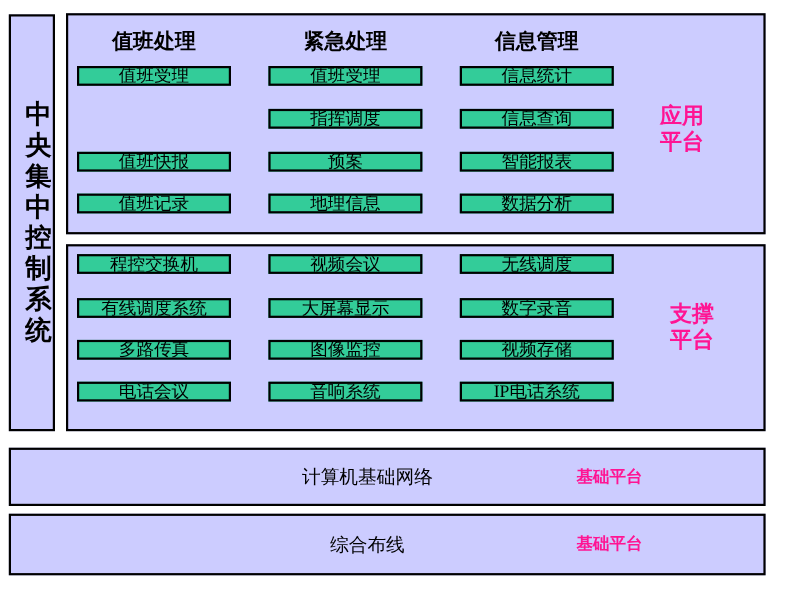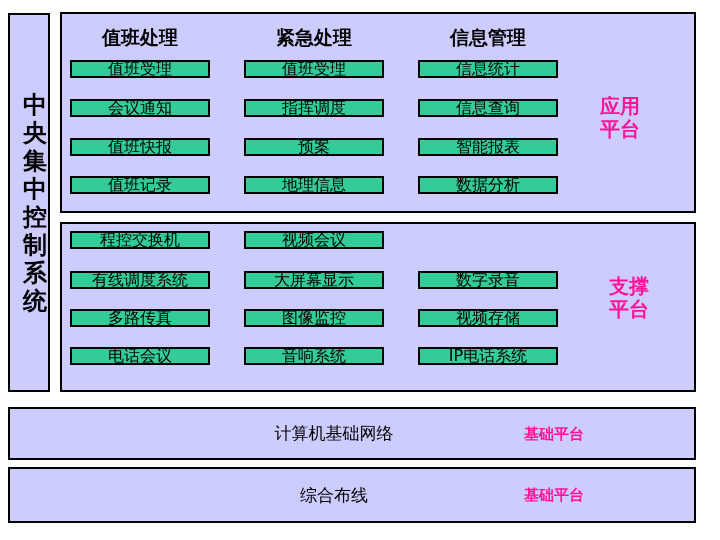--- a/index.html
+++ b/index.html
@@ -7,20 +7,21 @@
   body {
     width: 720px; height: 540px; position: relative;
     font-family: "DejaVu Sans", sans-serif;
     color: #000;
   }
   .canvas { position: absolute; left: 0; top: 0; width: 720px; height: 540px; background: var(--background, #fff); }
   .panel {
     position: absolute;
     background: var(--lavender, #ccccff);
     border: 2px solid var(--border, #000);
+    font-family: Liberation Serif, serif;
   }
   .left-bar {
     left: 8px; top: 13px; width: 42px; height: 379px;
     display: flex; align-items: center; justify-content: flex-end;
   }
   .vtext {
     width: 26px; font-size: 24px; font-weight: bold; line-height: 28px;
     text-align: center; word-break: break-all;
   }
   .top-box  { left: 60px; top: 12px;  width: 636px; height: 201px; }
@@ -61,21 +62,20 @@
   <div class="panel left-bar">
     <div class="vtext">中央集中控制系统</div>
   </div>
 
   <div class="panel top-box">
     <div class="col-header" style="left:8px; top:11px">值班处理</div>
     <div class="col-header" style="left:182px; top:11px">紧急处理</div>
     <div class="col-header" style="left:356px; top:11px">信息管理</div>
 
     <div class="btn" style="left:8px; top:46px">值班受理</div>
-    <div class="btn" style="left:8px; top:85px">会议通知</div>
     <div class="btn" style="left:8px; top:124px">值班快报</div>
     <div class="btn" style="left:8px; top:162px">值班记录</div>
 
     <div class="btn" style="left:182px; top:46px">值班受理</div>
     <div class="btn" style="left:182px; top:85px">指挥调度</div>
     <div class="btn" style="left:182px; top:124px">预案</div>
     <div class="btn" style="left:182px; top:162px">地理信息</div>
 
     <div class="btn" style="left:356px; top:46px">信息统计</div>
     <div class="btn" style="left:356px; top:85px">信息查询</div>
@@ -89,20 +89,21 @@
     <div class="btn" style="left:8px; top:7px">程控交换机</div>
     <div class="btn" style="left:8px; top:47px">有线调度系统</div>
     <div class="btn" style="left:8px; top:85px">多路传真</div>
     <div class="btn" style="left:8px; top:123px">电话会议</div>
 
     <div class="btn" style="left:182px; top:7px">视频会议</div>
     <div class="btn" style="left:182px; top:47px">大屏幕显示</div>
     <div class="btn" style="left:182px; top:85px">图像监控</div>
     <div class="btn" style="left:182px; top:123px">音响系统</div>
 
+    <div class="btn" style="left:356px; top:7px">无线调度</div>
     <div class="btn" style="left:356px; top:47px">数字录音</div>
     <div class="btn" style="left:356px; top:85px">视频存储</div>
     <div class="btn" style="left:356px; top:123px">IP电话系统</div>
 
     <div class="plabel2 pink" style="left:547px; top:51px">支撑平台</div>
   </div>
 
   <div class="panel base1">
     <div class="base-text">计算机基础网络</div>
     <div class="base-label pink">基础平台</div>

